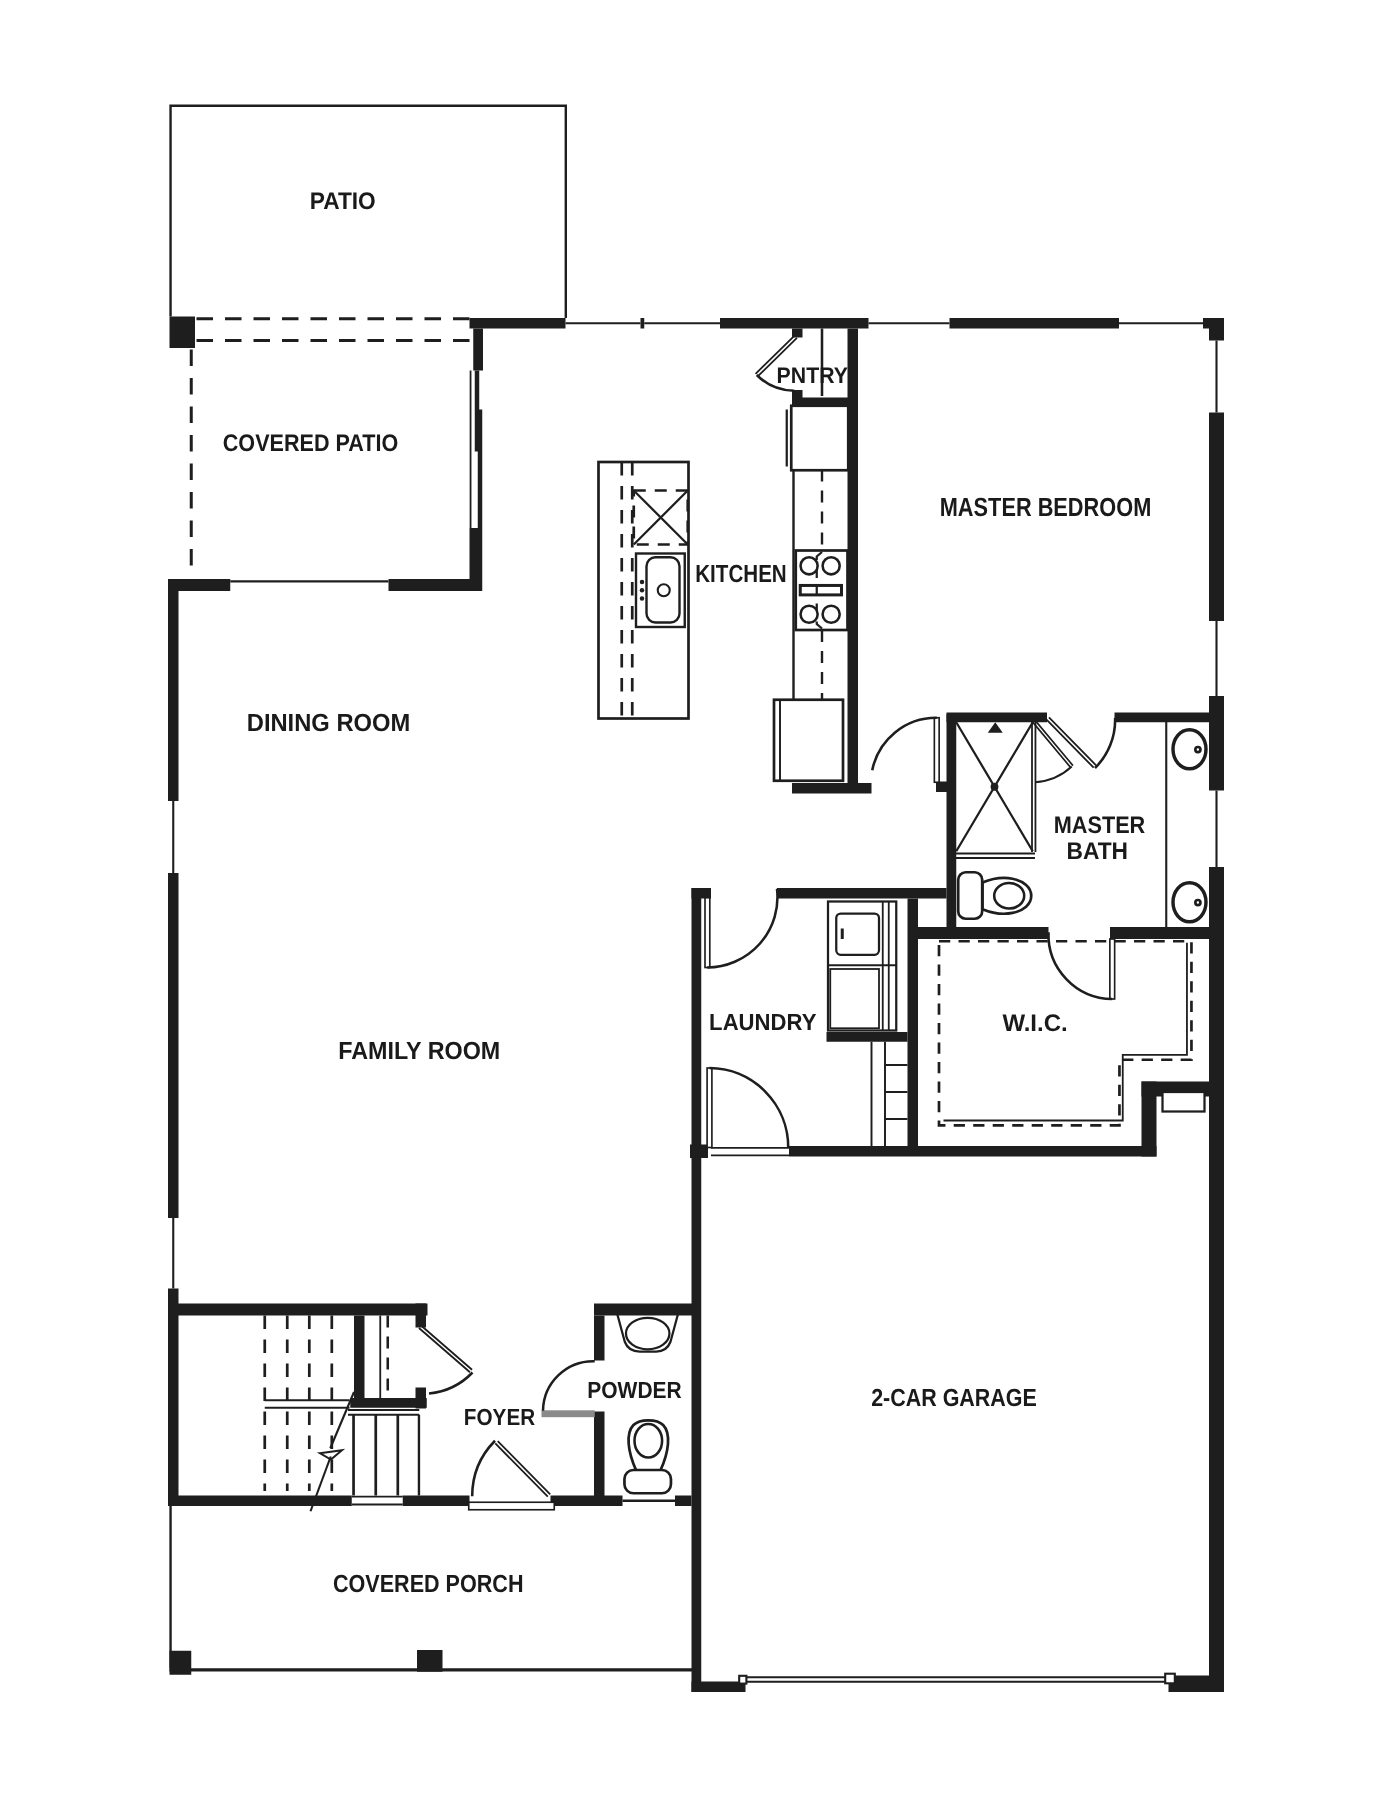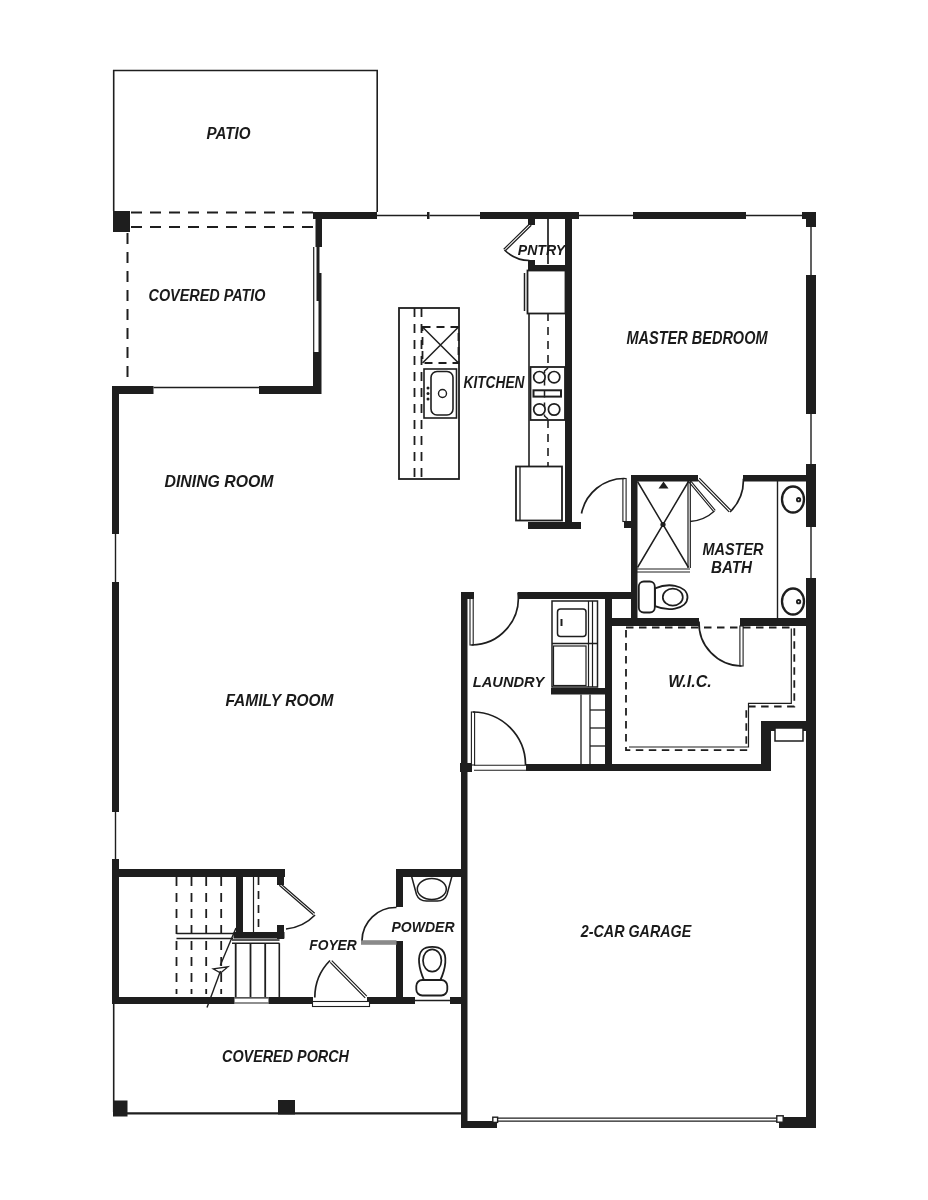--- a/index.html
+++ b/index.html
@@ -1,16 +1,16 @@
 <!DOCTYPE html>
 <html><head>
 <meta charset="utf-8">
 <style>
   html,body{margin:0;padding:0;background:#ffffff;}
-  .wrap{width:928px;height:1200px;position:relative;background:#fff;overflow:hidden;font-style:italic;}
+  .wrap{width:928px;height:1200px;position:relative;background:#fff;overflow:hidden;}
   text{font-family:"Liberation Sans",sans-serif;font-weight:bold;fill:#1a1a1a;}
 </style>
 </head>
 <body>
 <div class="wrap">
 <svg width="928" height="1200" viewBox="0 0 928 1200">
 
 <rect x="0" y="0" width="928" height="1200" fill="#ffffff"></rect>
 
 <g fill="none" stroke="#1e1e1e" stroke-width="1.6">

